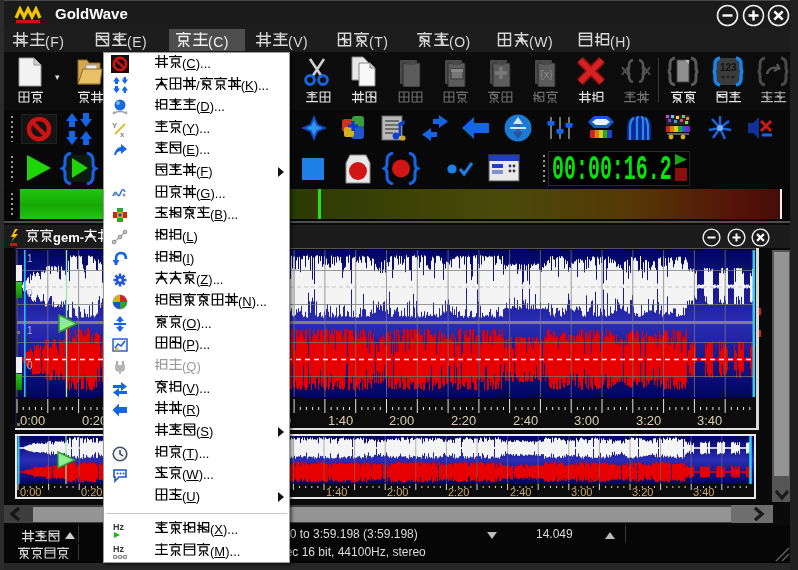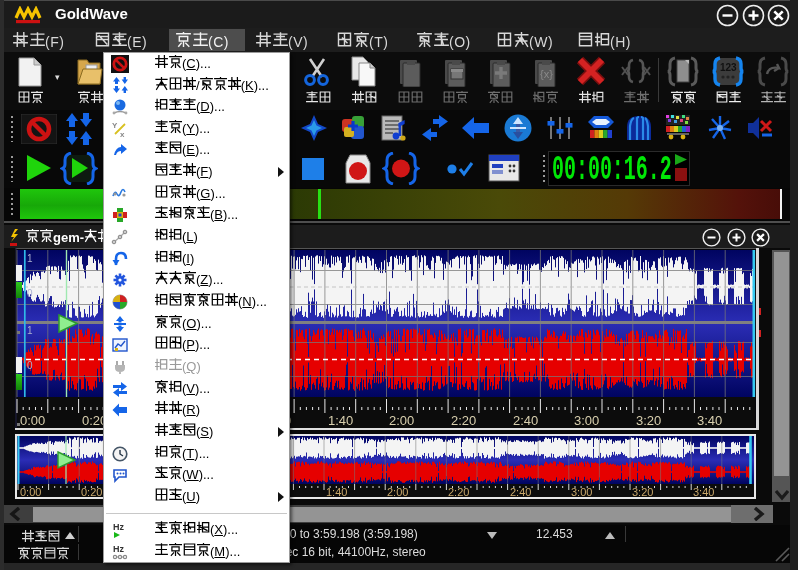--- a/index.html
+++ b/index.html
@@ -450,21 +450,21 @@
         <path d="M3.6 0.6L3.4 11.4M8.6 0.6L8.9 11.4M0.6 3.4L11.4 3.4M0.6 8.6L11.4 8.6M3.6 6.0L8.9 6.0M14.0 1.7L24.0 1.7M14.4 6.0L23.6 6.0M13.6 10.6L24.4 10.6M19.0 0.7L19.0 10.6M16.0 3.6L22.0 3.6M17.0 5.0L22.0 8.0M27.2 1.0L36.8 1.0M27.2 1.0L27.2 11.0M36.8 1.0L36.8 11.0M27.2 11.0L36.8 11.0M27.2 6.0L36.8 6.0M27.2 3.6L36.8 3.6M29.0 3.8L33.4 8.8" stroke="#e0e0e0" stroke-width="1.14" fill="none" stroke-linecap="square"></path>
       </svg></div>
     <svg class="abs" style="left:64px;top:531px" width="12" height="9">
       <path d="M6 1 L11 8 H1 Z" fill="#cfcfcf"></path>
     </svg>
     <div class="abs" style="left:78px;top:526px;width:1px;height:16px;background:#383838"></div>
     <div class="abs" style="left:283px;top:527px;font-size:12px;color:#dcdcdc;white-space:nowrap">00 to 3:59.198 (3:59.198)</div>
     <svg class="abs" style="left:486px;top:531px" width="12" height="9">
       <path d="M1 1 H11 L6 8 Z" fill="#bbb"></path>
     </svg>
-    <div class="abs" style="left:536px;top:527px;font-size:12px;color:#dcdcdc">12.453</div>
+    <div class="abs" style="left:536px;top:527px;font-size:12px;color:#dcdcdc">14.049</div>
     <svg class="abs" style="left:604px;top:531px" width="12" height="9">
       <path d="M6 1 L11 8 H1 Z" fill="#bbb"></path>
     </svg>
     <div class="abs" style="left:625px;top:526px;width:1px;height:16px;background:#383838"></div>
     <div class="abs" style="left:18px;top:545px"><svg width="51" height="14" style="display:inline-block;vertical-align:-2px" viewBox="0 0 51 14">
         <path d="M0.6 1.4L11.4 1.4M6.0 0.2L6.0 1.4M2.6 3.6L9.4 3.6M2.6 3.6L2.6 7.2M9.4 3.6L9.4 7.2M2.6 7.2L9.4 7.2M4.2 9.0L2.2 11.4M7.8 9.0L10.2 11.4M6.0 7.2L6.0 11.4M4.2 2.4L7.0 9.0M13.6 1.4L24.4 1.4M19.0 0.2L19.0 1.4M15.6 3.6L22.4 3.6M15.6 3.6L15.6 7.2M22.4 3.6L22.4 7.2M15.6 7.2L22.4 7.2M17.2 9.0L15.2 11.4M20.8 9.0L23.2 11.4M19.0 7.2L19.0 11.4M27.2 1.0L36.8 1.0M27.2 1.0L27.2 11.0M36.8 1.0L36.8 11.0M27.2 11.0L36.8 11.0M27.2 6.0L36.8 6.0M27.2 3.6L36.8 3.6M39.6 1.4L50.4 1.4M45.0 0.2L45.0 1.4M41.6 3.6L48.4 3.6M41.6 3.6L41.6 7.2M48.4 3.6L48.4 7.2M41.6 7.2L48.4 7.2M43.2 9.0L41.2 11.4M46.8 9.0L49.2 11.4M45.0 7.2L45.0 11.4" stroke="#d8d8d8" stroke-width="1.14" fill="none" stroke-linecap="square"></path>
       </svg></div>
     <div class="abs" style="left:78px;top:544px;width:1px;height:16px;background:#383838"></div>
     <div class="abs" style="left:283px;top:545px;font-size:12px;color:#dcdcdc;white-space:nowrap">lec 16 bit, 44100Hz, stereo</div>
     <svg class="abs" style="left:773px;top:546px" width="18" height="16">

